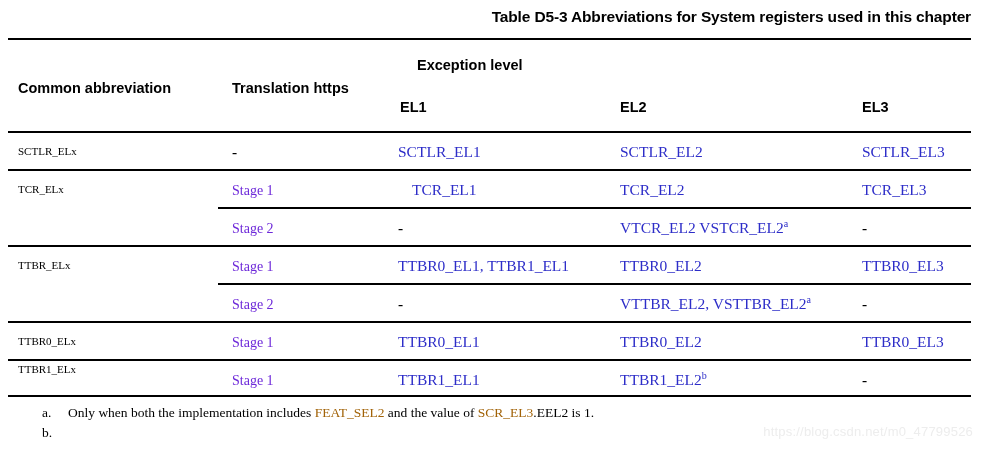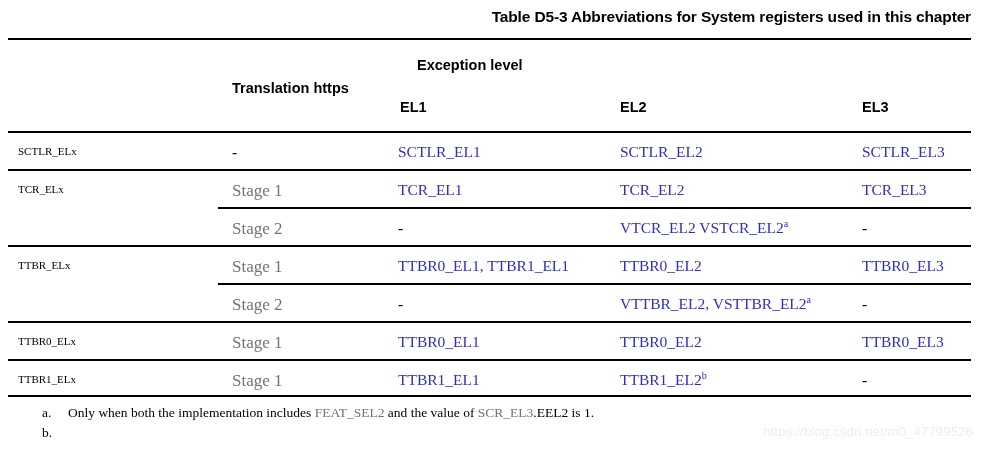--- a/index.html
+++ b/index.html
@@ -74,22 +74,22 @@
   
   .body-cell {
     font-family: "Liberation Serif", serif;
     font-size: 11px;
     color: #000;
   }
 
   
   .stage-cell {
     font-family: "Liberation Serif", serif;
-    font-size: 17px;
-    color: #737373;
+    font-size: 14px;
+    color: #6d28d9;
   }
 
   
   .reg {
     font-family: "Liberation Serif", serif;
     font-size: 15.5px;
     color: #2d2dc8;
   }
   .reg sup {
     font-size: 10px;
@@ -126,21 +126,21 @@
     left: 0;
     top: 0;
     width: 26px;
   }
   .fn-text {
     position: absolute;
     left: 26px;
     top: 0;
   }
   .fn-text .lnk {
-    color: #737373;
+    color: #a16207;
   }
 
   
   .watermark {
     position: absolute;
     right: 10px;
     top: 424px;
     font-family: "Liberation Sans", sans-serif;
     font-size: 13px;
     color: #ededed;
@@ -158,35 +158,36 @@
 <div class="rule thin" style="top:169px;"></div>
 <div class="rule inner" style="top:207px;"></div>
 <div class="rule thin" style="top:245px;"></div>
 <div class="rule inner" style="top:283px;"></div>
 <div class="rule thin" style="top:321px;"></div>
 <div class="rule thin" style="top:359px;"></div>
 <div class="rule" style="top:395px;"></div>
 
 <div class="grid">
 
+  <div class="cell hdr" style="left:18px; top:80px;">Common abbreviation</div>
   <div class="cell hdr" style="left:232px; top:80px;">Translation https</div>
   <div class="cell hdr" style="left:417px; top:57px;">Exception level</div>
   <div class="cell hdr" style="left:400px; top:99px;">EL1</div>
   <div class="cell hdr" style="left:620px; top:99px;">EL2</div>
   <div class="cell hdr" style="left:862px; top:99px;">EL3</div>
 
   <div class="cell body-cell" style="left:18px; top:143px;">SCTLR_ELx</div>
   <div class="cell dash" style="left:232px; top:143px;">-</div>
   <div class="cell reg" style="left:398px; top:143px;">SCTLR_EL1</div>
   <div class="cell reg" style="left:620px; top:143px;"><span>SCTLR_EL2</span><sup></sup></div>
   <div class="cell reg" style="left:862px; top:143px;">SCTLR_EL3</div>
 
   <div class="cell body-cell" style="left:18px; top:181px;">TCR_ELx</div>
   <div class="cell stage-cell" style="left:232px; top:182px;">Stage 1</div>
-  <div class="cell reg" style="left:398px; top:181px;text-align:center;">TCR_EL1</div>
+  <div class="cell reg" style="left:412px; top:181px;text-align:center;">TCR_EL1</div>
   <div class="cell reg" style="left:620px; top:181px;"><span>TCR_EL2</span><sup></sup></div>
   <div class="cell reg" style="left:862px; top:181px;">TCR_EL3</div>
 
   <div class="cell body-cell" style="left:18px; top:219px;"></div>
   <div class="cell stage-cell" style="left:232px; top:220px;">Stage 2</div>
   <div class="cell dash" style="left:398px; top:219px;">-</div>
   <div class="cell reg" style="left:620px; top:219px;"><span>VTCR_EL2 VSTCR_EL2</span><sup>a</sup></div>
   <div class="cell dash" style="left:862px; top:219px;">-</div>
 
   <div class="cell body-cell" style="left:18px; top:257px;">TTBR_ELx</div>
@@ -200,21 +201,21 @@
   <div class="cell dash" style="left:398px; top:295px;">-</div>
   <div class="cell reg" style="left:620px; top:295px;"><span>VTTBR_EL2, VSTTBR_EL2</span><sup>a</sup></div>
   <div class="cell dash" style="left:862px; top:295px;">-</div>
 
   <div class="cell body-cell" style="left:18px; top:333px;">TTBR0_ELx</div>
   <div class="cell stage-cell" style="left:232px; top:334px;">Stage 1</div>
   <div class="cell reg" style="left:398px; top:333px;">TTBR0_EL1</div>
   <div class="cell reg" style="left:620px; top:333px;"><span>TTBR0_EL2</span><sup></sup></div>
   <div class="cell reg" style="left:862px; top:333px;">TTBR0_EL3</div>
 
-  <div class="cell body-cell" style="left:18px; top:371px;">TTBR1_ELx</div>
+  <div class="cell body-cell" style="left:18px; top:361px;">TTBR1_ELx</div>
   <div class="cell stage-cell" style="left:232px; top:372px;">Stage 1</div>
   <div class="cell reg" style="left:398px; top:371px;">TTBR1_EL1</div>
   <div class="cell reg" style="left:620px; top:371px;"><span>TTBR1_EL2</span><sup>b</sup></div>
   <div class="cell dash" style="left:862px; top:371px;">-</div>
 
 </div>
 
 <div class="footnotes">
   <div class="fn-row">
     <span class="fn-marker">a.</span>

